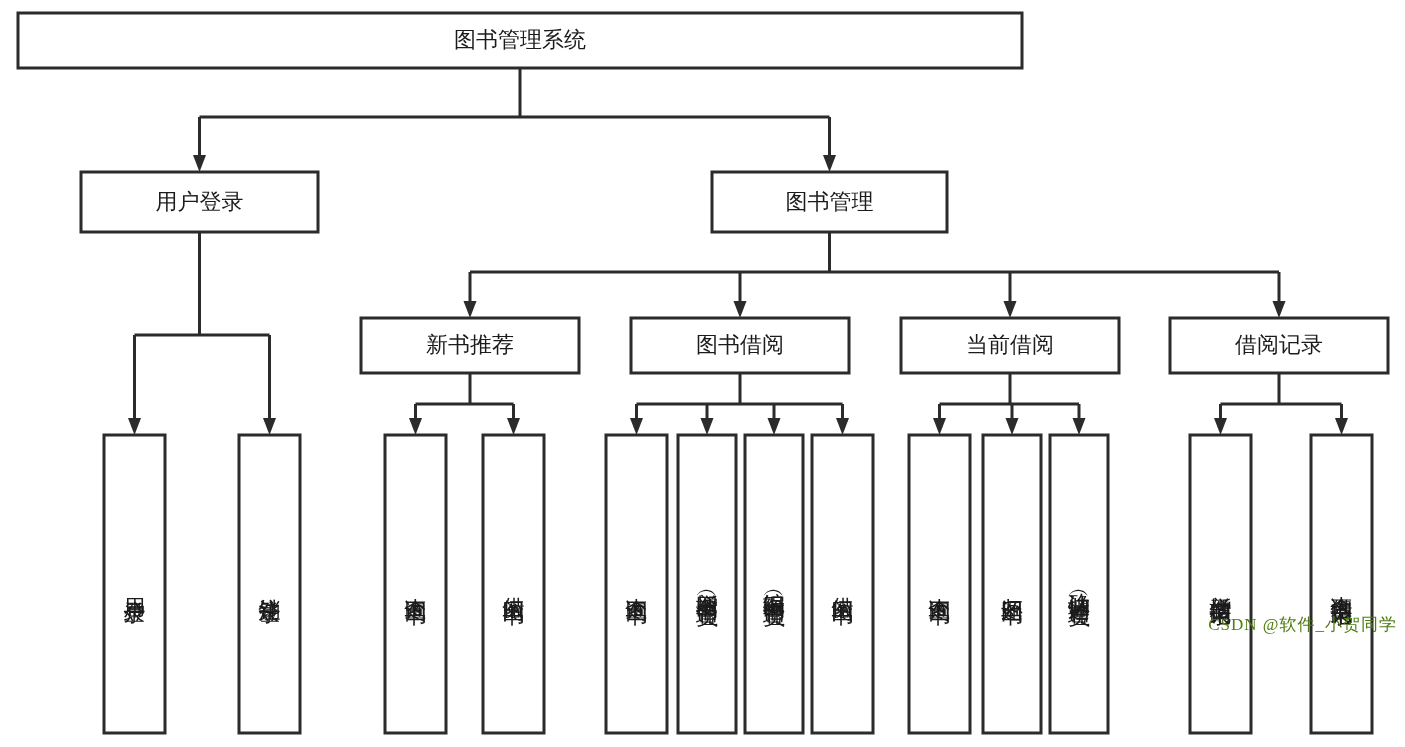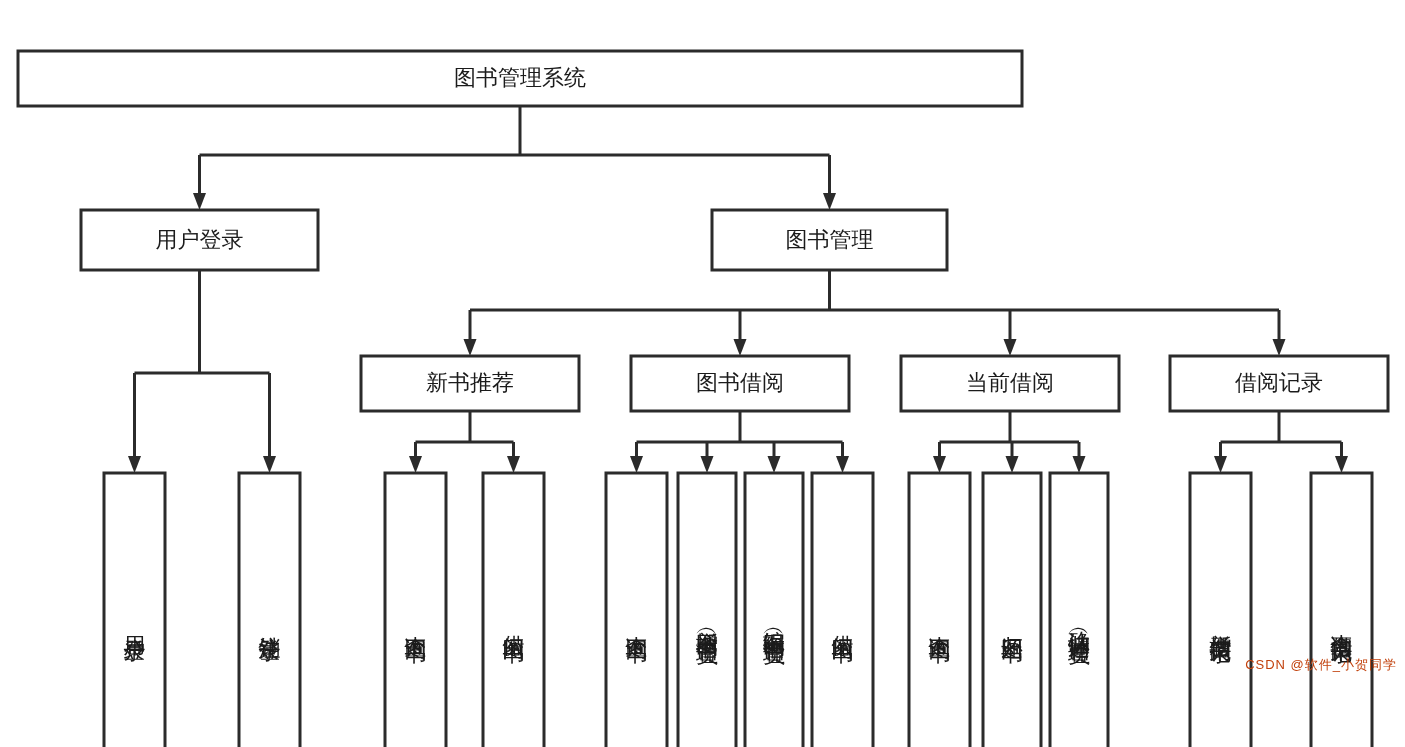--- a/index.html
+++ b/index.html
@@ -1,18 +1,18 @@
 <!DOCTYPE html>
 <html><head>
 <meta charset="utf-8">
 <style>
   html,body{margin:0;padding:0;background:#ffffff;}
   body{width:1405px;height:747px;overflow:hidden;
        font-family:"Liberation Sans","DejaVu Sans",sans-serif;}
-  #stage{position:relative;width:1405px;height:642px;background:#ffffff;margin-top:38px;}
+  #stage{position:relative;width:1405px;height:642px;background:#ffffff;}
   svg{position:absolute;left:0;top:0;width:1405px;height:747px;}
   .node-box{fill:#ffffff;stroke:#2b2b2b;stroke-width:3;}
   .link{stroke:#2b2b2b;stroke-width:3;fill:none;}
   .arrow-head{fill:#2b2b2b;stroke:none;}
   .node-label{
       font-family:"Liberation Sans","DejaVu Sans",sans-serif;
       fill:#1b1b1b;
       text-anchor:middle;
       dominant-baseline:middle;
   }
@@ -29,23 +29,23 @@
       display:flex;
       align-items:center;
       justify-content:center;
       white-space:nowrap;
       pointer-events:none;
   }
   .watermark{
       position:absolute;
       right:8px;
       bottom:6px;
-      font-family:Liberation Sans, sans-serif;
-      font-size:13px;
-      color:#c2410c;
+      font-family:Liberation Serif, serif;
+      font-size:17px;
+      color:#4d7c0f;
       letter-spacing:1px;
       white-space:nowrap;
   }
 </style>
 </head>
 <body>
 
 <div id="stage">
 
   <svg id="diagram-svg" viewBox="0 0 1405 747">

